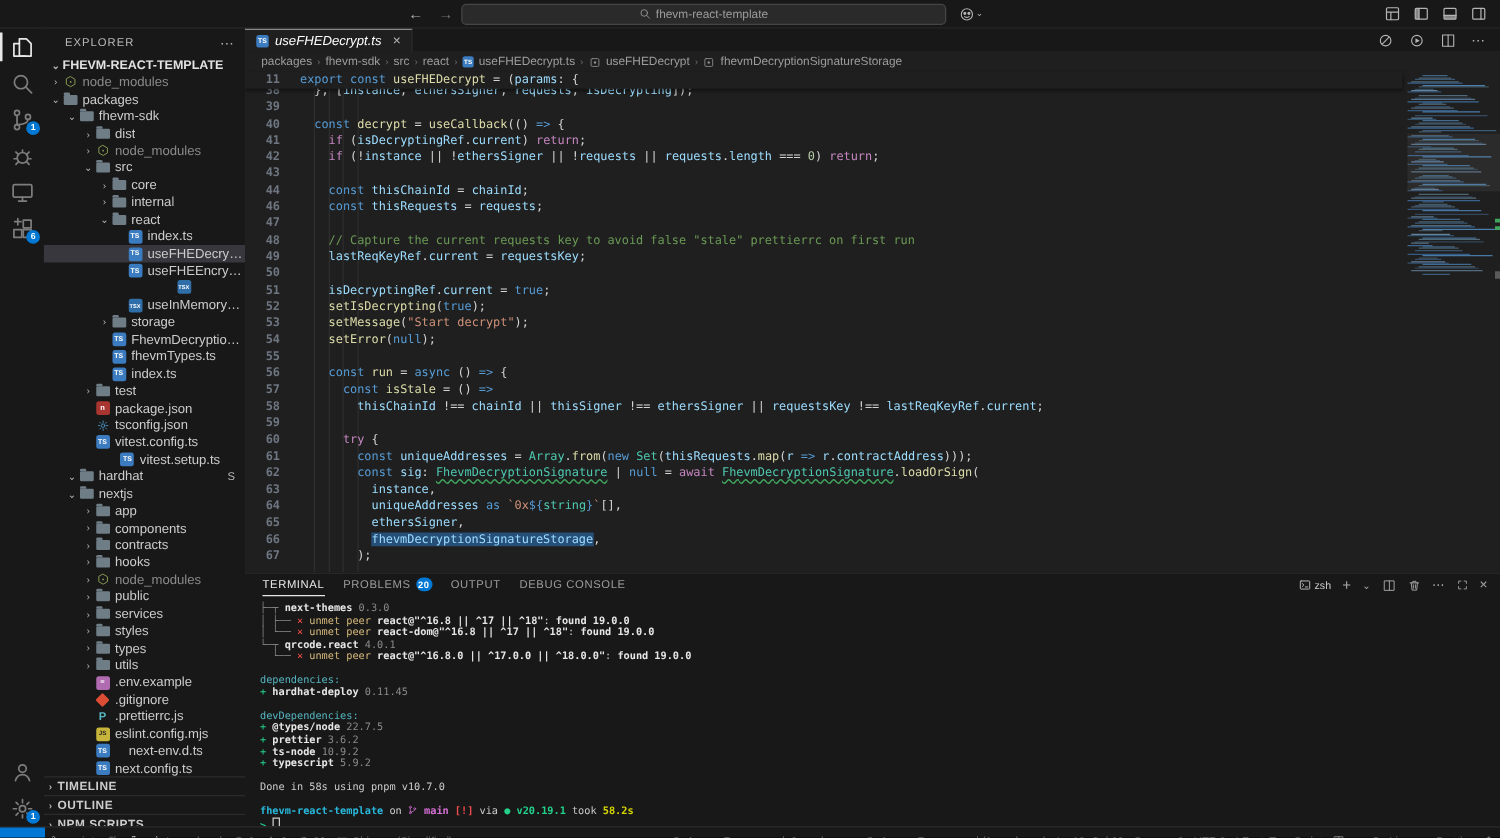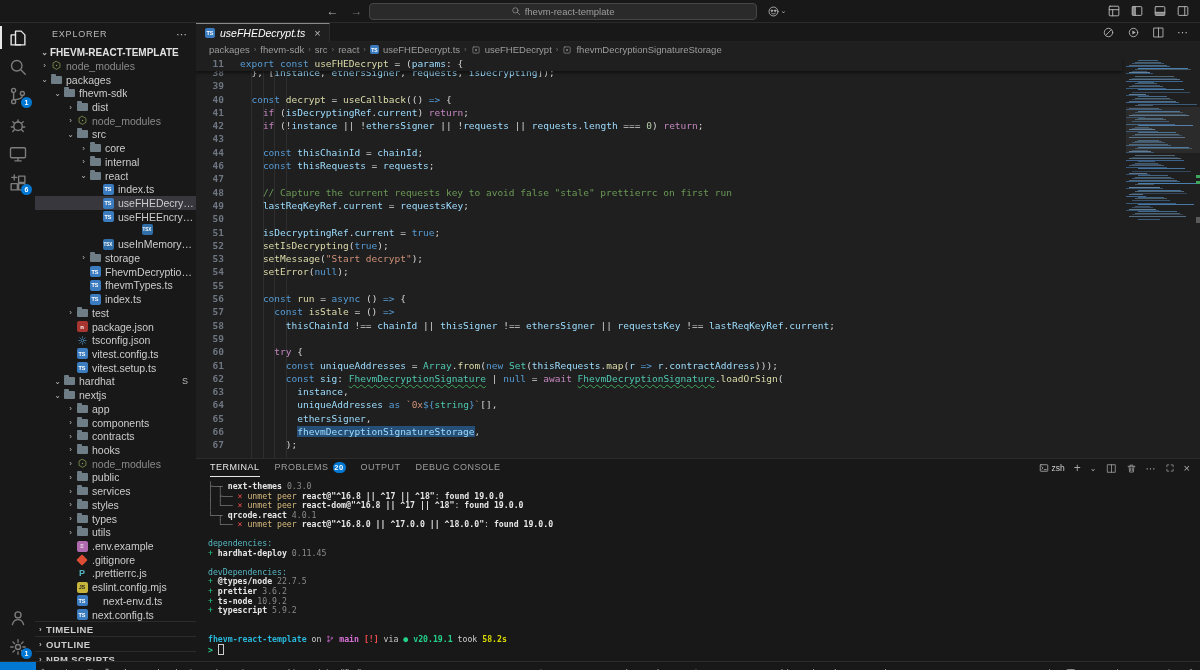--- a/index.html
+++ b/index.html
@@ -389,21 +389,21 @@
           </span>
         </span>
         <span class="lbl">tsconfig.json</span>
     </div>
       <div class="tr" style="padding-left:41px;">
     <span class="ficon">
           <span class="box-icon" style="background:#3b7bbf;font-size:5.5px;">TS</span>
         </span>
         <span class="lbl">vitest.config.ts</span>
     </div>
-      <div class="tr" style="padding-left:41px;">
+      <div class="tr" style="padding-left:41px;justify-content:center;">
     <span class="ficon">
           <span class="box-icon" style="background:#3b7bbf;font-size:5.5px;">TS</span>
         </span>
         <span class="lbl">vitest.setup.ts</span>
     </div>
       <div class="tr" style="padding-left:17px;">
     <span class="chev">⌄</span>
         <span class="ficon">
           <span class="folder-shape"></span>
         </span>
@@ -820,20 +820,21 @@
       <div class="tl"> </div>
       <div class="tl"><span class="t-cyan">dependencies:</span></div>
       <div class="tl"><span class="t-green">+ </span><span class="t-pkg">hardhat-deploy</span><span class="t-ver"> 0.11.45</span></div>
       <div class="tl"> </div>
       <div class="tl"><span class="t-cyan">devDependencies:</span></div>
       <div class="tl"><span class="t-green">+ </span><span class="t-pkg">@types/node</span><span class="t-ver"> 22.7.5</span></div>
       <div class="tl"><span class="t-green">+ </span><span class="t-pkg">prettier</span><span class="t-ver"> 3.6.2</span></div>
       <div class="tl"><span class="t-green">+ </span><span class="t-pkg">ts-node</span><span class="t-ver"> 10.9.2</span></div>
       <div class="tl"><span class="t-green">+ </span><span class="t-pkg">typescript</span><span class="t-ver"> 5.9.2</span></div>
       <div class="tl"> </div>
+      <div class="tl"><span class="t-white">Done in 58s using pnpm v10.7.0</span></div>
       <div class="tl"> </div>
       <div class="tl"><span class="t-cyanb">fhevm-react-template</span><span class="t-white"> on </span><span class="t-magb" style="display:inline-block;vertical-align:-1px;"><svg width="8" height="8" viewBox="0 0 16 16" fill="none" stroke="currentColor" stroke-width="1.1" stroke-linecap="round" stroke-linejoin="round">
             <circle cx="4.5" cy="3.5" r="1.6"></circle>
             <circle cx="4.5" cy="12.5" r="1.6"></circle>
             <circle cx="11.5" cy="6" r="1.6"></circle>
             <path d="M4.5 5.2v5.6M11.5 7.6c0 2.4-3.5 3.2-7 3.4"></path>
           </svg></span><span> </span><span class="t-magb">main</span><span class="t-errb"> [!]</span><span class="t-white"> via </span><span class="t-greenb">● v20.19.1</span><span class="t-white"> took </span><span class="t-yelb">58.2s</span></div>
       <div class="tl"><span class="t-greenb">&gt; </span><span class="t-cursor"></span></div>
     </div>
 </div>

